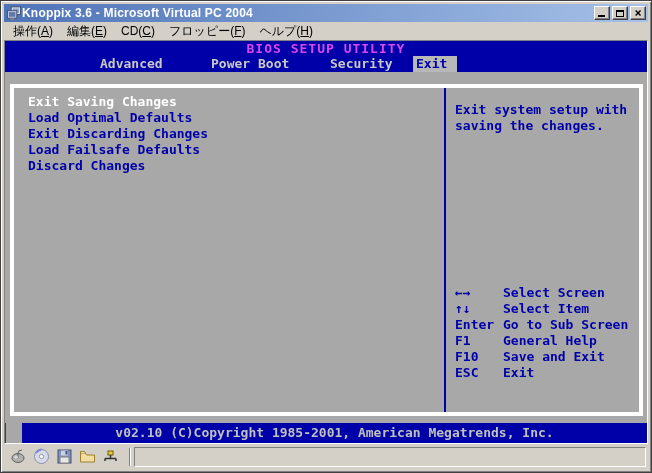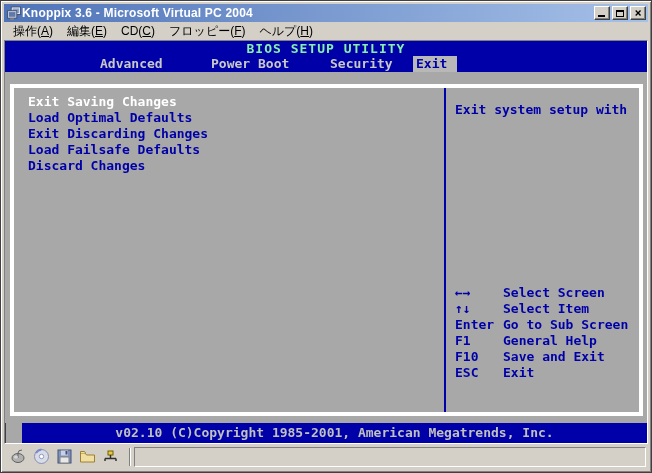--- a/index.html
+++ b/index.html
@@ -58,21 +58,21 @@
     font-family: "DejaVu Sans Mono", monospace; font-weight: bold;
     font-size: 13px;
   }
 
   .bios-header {
     position: absolute; top: 0; left: 0; right: 0; height: 31px;
     background: #0000A8;
   }
   .bios-title {
     height: 15px; line-height: 15px; text-align: center;
-    color: #86efac; font-size: 13px; letter-spacing: 1px;
+    color: #d946ef; font-size: 13px; letter-spacing: 1px;
   }
   .bios-tabs { position: relative; height: 16px; }
   .bios-tab {
     position: absolute; top: 0; height: 16px; line-height: 15px;
     color: #C8C8C8; cursor: default;
   }
   .bios-tab.t0 { left: 28px; margin-top: 48px; }
   .bios-tab.t1 { left: 95px; }
   .bios-tab.t2 { left: 206px; }
   .bios-tab.t3 { left: 253px; }
@@ -177,20 +177,21 @@
       <div class="main-box">
         <div class="pane-left">
           <div class="bios-item selected">Exit Saving Changes</div>
           <div class="bios-item">Load Optimal Defaults</div>
           <div class="bios-item">Exit Discarding Changes</div>
           <div class="bios-item">Load Failsafe Defaults</div>
           <div class="bios-item">Discard Changes</div>
         </div>
         <div class="pane-right">
           <div class="help-line">Exit system setup with</div>
+          <div class="help-line">saving the changes.</div>
           <div class="legend">
             <div class="legend-row"><span class="legend-key">←→</span><span>Select Screen</span></div>
             <div class="legend-row"><span class="legend-key">↑↓</span><span>Select Item</span></div>
             <div class="legend-row"><span class="legend-key">Enter</span><span>Go to Sub Screen</span></div>
             <div class="legend-row"><span class="legend-key">F1</span><span>General Help</span></div>
             <div class="legend-row"><span class="legend-key">F10</span><span>Save and Exit</span></div>
             <div class="legend-row"><span class="legend-key">ESC</span><span>Exit</span></div>
           </div>
         </div>
       </div>

